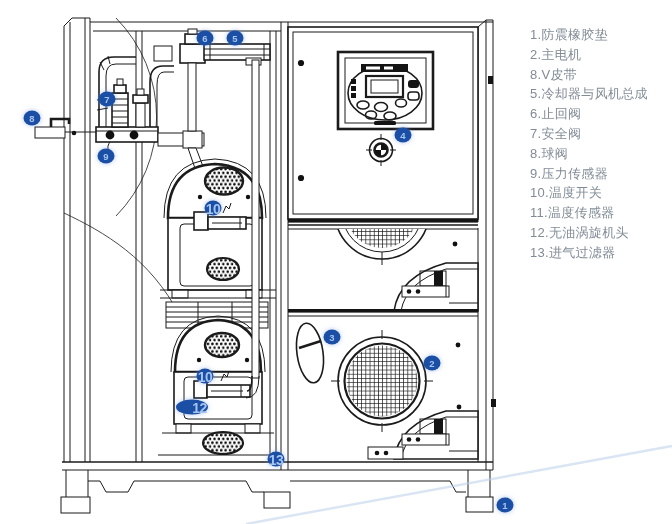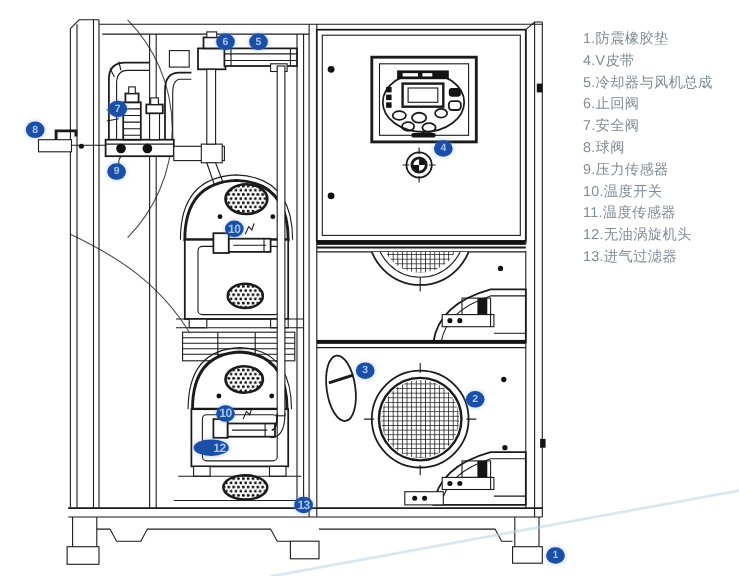--- a/index.html
+++ b/index.html
@@ -13,21 +13,21 @@
   .s2{stroke:#1b1b1b;stroke-width:2.2;}
   .s24{stroke:#1b1b1b;stroke-width:2.4;}
   .s26{stroke:#1b1b1b;stroke-width:2.6;}
   #legend{position:absolute;left:530px;top:25px;width:140px;}
   .legend-item{position:static;height:19.8px;line-height:19.8px;font-size:13px;
                color:var(--legend-text,#828c96);white-space:nowrap;letter-spacing:0.3px;}
   .callout{position:absolute;min-width:15px;height:15px;padding:0 1px;border-radius:50%;
            background:var(--callout-bg,#1a4fa5);color:var(--callout-text,#a6c4f0);
            font-size:9.5px;font-weight:bold;display:flex;align-items:center;justify-content:center;
            transform:translate(-50%,-50%);box-shadow:0 0 5px rgba(110,150,220,.55);}
-  .callout.two{font-size:11px;letter-spacing:-0.5px;}
+  .callout.two{font-size:14px;letter-spacing:-0.5px;}
 </style>
 </head>
 <body>
 
 <div class="stage">
 
 <svg id="svg" width="672" height="524" viewBox="0 0 672 524">
   <defs>
     <pattern id="dots" width="4.4" height="7.6" patternUnits="userSpaceOnUse">
       <circle cx="1.2" cy="1.9" r="1.35" fill="#101010"></circle>
@@ -270,21 +270,22 @@
       <div class="callout" style="left: 107px; top: 99px;">7</div>
       <div class="callout" style="left: 32px; top: 118px;">8</div>
       <div class="callout" style="left: 106px; top: 156px;">9</div>
       <div class="callout two" style="left: 213px; top: 208px;">10</div>
       <div class="callout two" style="left: 205px; top: 376px;">10</div>
       <div class="callout two" style="left: 192px; top: 407px; padding-left: 16px;">12</div>
       <div class="callout two" style="left: 240px; top: 459px; margin-left: 36px;">13</div>
     </div>
 <div id="legend">
       <div class="legend-item">1.防震橡胶垫</div>
-      <div class="legend-item">4.V皮带</div>
+      <div class="legend-item">2.主电机</div>
+      <div class="legend-item">8.V皮带</div>
       <div class="legend-item">5.冷却器与风机总成</div>
       <div class="legend-item">6.止回阀</div>
       <div class="legend-item">7.安全阀</div>
       <div class="legend-item">8.球阀</div>
       <div class="legend-item">9.压力传感器</div>
       <div class="legend-item">10.温度开关</div>
       <div class="legend-item">11.温度传感器</div>
       <div class="legend-item">12.无油涡旋机头</div>
       <div class="legend-item">13.进气过滤器</div>
     </div>

